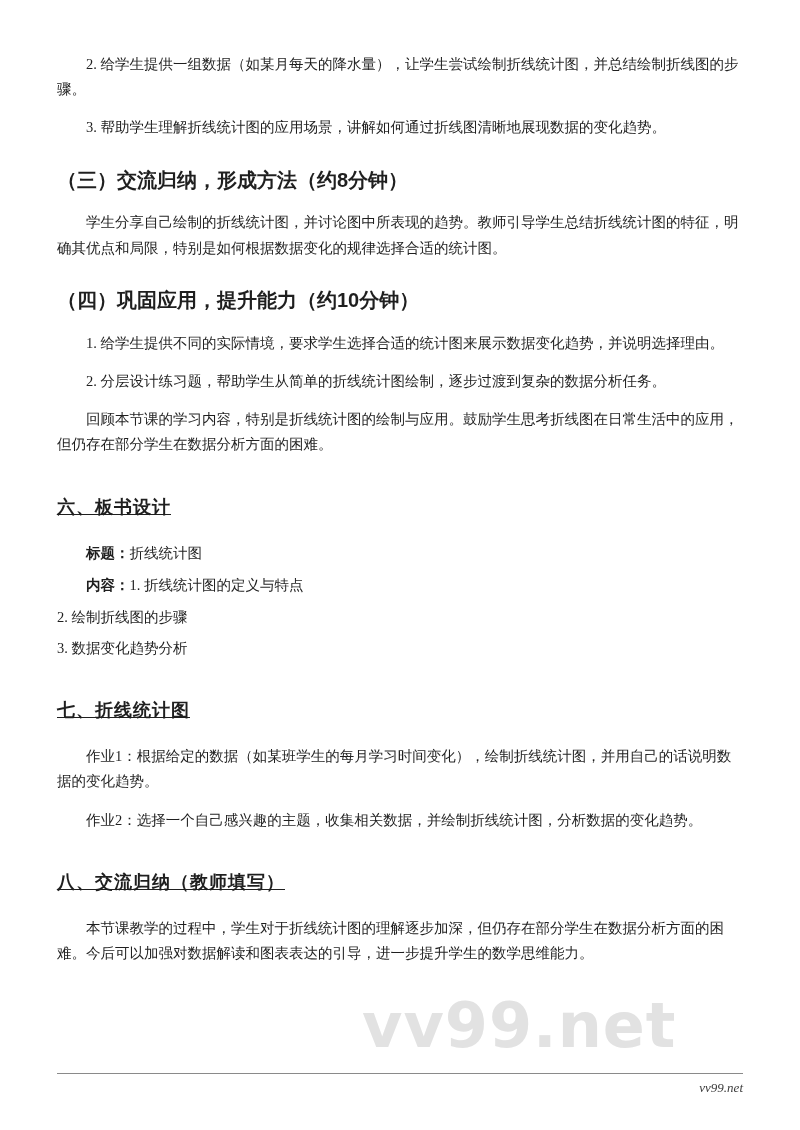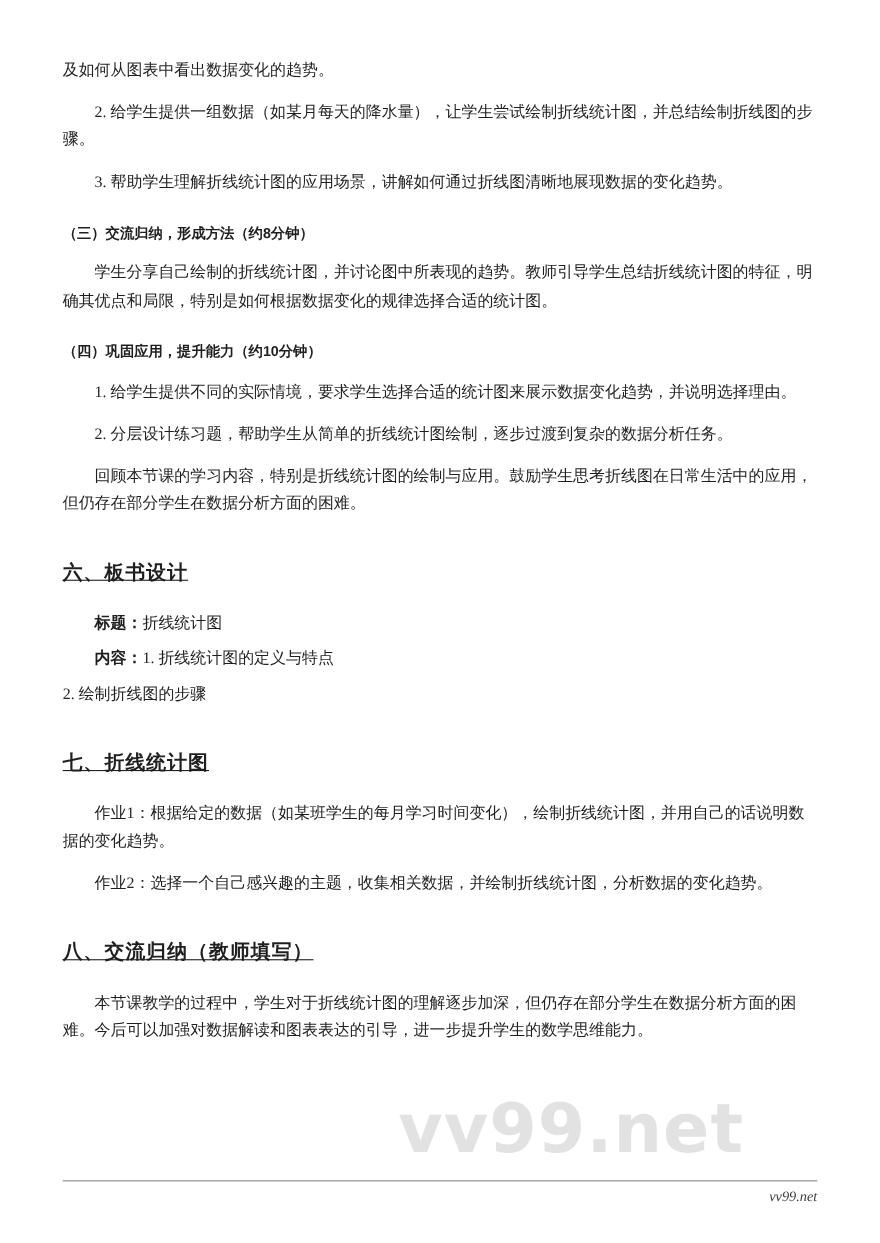--- a/index.html
+++ b/index.html
@@ -18,21 +18,21 @@
     overflow: hidden;
   }
   .para {
     text-indent: 2em;
     margin-bottom: 13px;
   }
   .para.noindent { text-indent: 0; }
   .subheading {
     font-family: "Liberation Sans", sans-serif;
     font-weight: bold;
-    font-size: 13px;
+    font-size: 20px;
     margin: 22px 0 13px 0;
   }
   .section-heading {
     font-family: "Liberation Sans", sans-serif;
     font-weight: bold;
     font-size: 18px;
     margin: 34px 0 18px 0;
     letter-spacing: 1px;
     text-decoration: underline;
   }
@@ -74,21 +74,20 @@
     font-style: italic;
     font-size: 13px;
     color: #3c3c3c;
   }
 </style>
 </head>
 <body>
 
 <div class="page">
 
-  <p class="para noindent">及如何从图表中看出数据变化的趋势。</p>
 
   <p class="para">2. 给学生提供一组数据（如某月每天的降水量），让学生尝试绘制折线统计图，并总结绘制折线图的步骤。</p>
 
   <p class="para">3. 帮助学生理解折线统计图的应用场景，讲解如何通过折线图清晰地展现数据的变化趋势。</p>
 
   <h4 class="subheading">（三）交流归纳，形成方法（约8分钟）</h4>
 
   <p class="para">学生分享自己绘制的折线统计图，并讨论图中所表现的趋势。教师引导学生总结折线统计图的特征，明确其优点和局限，特别是如何根据数据变化的规律选择合适的统计图。</p>
 
   <h4 class="subheading">（四）巩固应用，提升能力（约10分钟）</h4>
@@ -101,20 +100,21 @@
   <p class="para">回顾本节课的学习内容，特别是折线统计图的绘制与应用。鼓励学生思考折线图在日常生活中的应用，但仍存在部分学生在数据分析方面的困难。</p>
 
   <h2 class="section-heading">六、板书设计</h2>
 
   <p class="labeled-para"><span class="inline-label">标题：</span><span>折线统计图</span></p>
 
   <p class="labeled-para"><span class="inline-label">内容：</span><span>1. 折线统计图的定义与特点</span></p>
 
   <p class="list-line">2. 绘制折线图的步骤</p>
 
+  <p class="list-line">3. 数据变化趋势分析</p>
 
   <h2 class="section-heading">七、折线统计图</h2>
 
   <p class="para">作业1：根据给定的数据（如某班学生的每月学习时间变化），绘制折线统计图，并用自己的话说明数据的变化趋势。</p>
 
   <p class="para">作业2：选择一个自己感兴趣的主题，收集相关数据，并绘制折线统计图，分析数据的变化趋势。</p>
 
   <h2 class="section-heading">八、交流归纳（教师填写）</h2>
 
   <p class="para">本节课教学的过程中，学生对于折线统计图的理解逐步加深，但仍存在部分学生在数据分析方面的困难。今后可以加强对数据解读和图表表达的引导，进一步提升学生的数学思维能力。</p>

